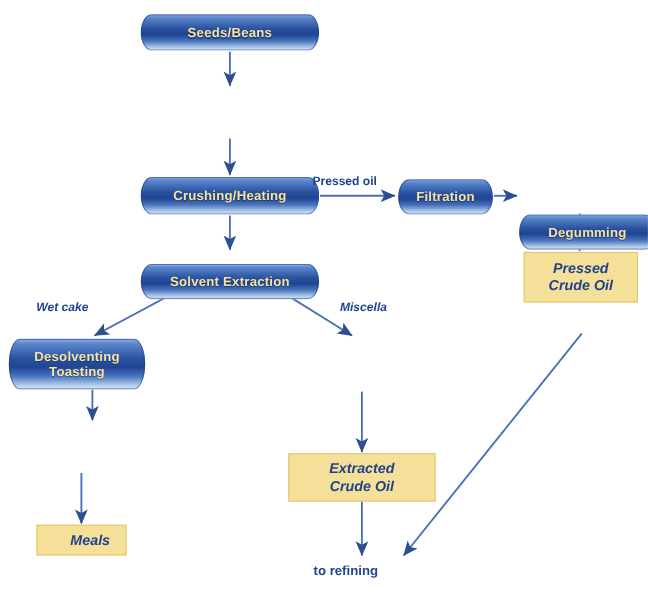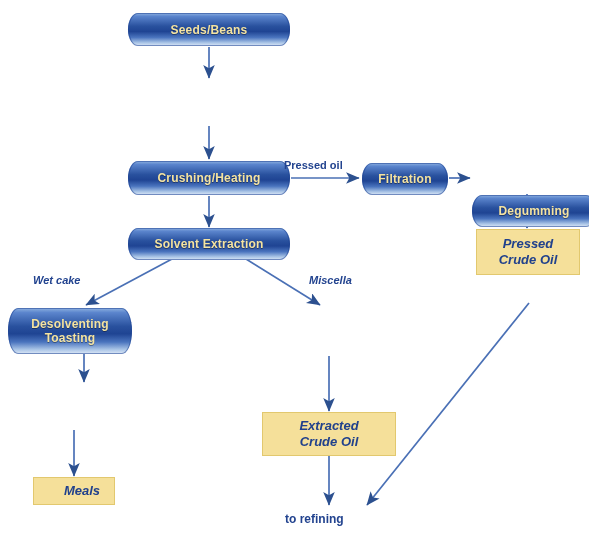--- a/index.html
+++ b/index.html
@@ -110,21 +110,21 @@
 
   <div class="pbox" style="left:128px;top:13px;width:162px;height:33px;">
     <span>Seeds/Beans</span>
   </div>
 
 
   <div class="pbox" style="left:128px;top:161px;width:162px;height:34px;">
     <span>Crushing/Heating</span>
   </div>
 
-  <div class="pbox" style="left:128px;top:228px;width:162px;height:31px;">
+  <div class="pbox" style="left:128px;top:240px;width:162px;height:31px;">
     <span>Solvent Extraction</span>
   </div>
 
   <div class="pbox" style="left:362px;top:163px;width:86px;height:30px;">
     <span>Filtration</span>
   </div>
 
   <div class="pbox" style="left:472px;top:163px;width:124px;height:30px;margin-top:32px;">
     <span>Degumming</span>
   </div>

